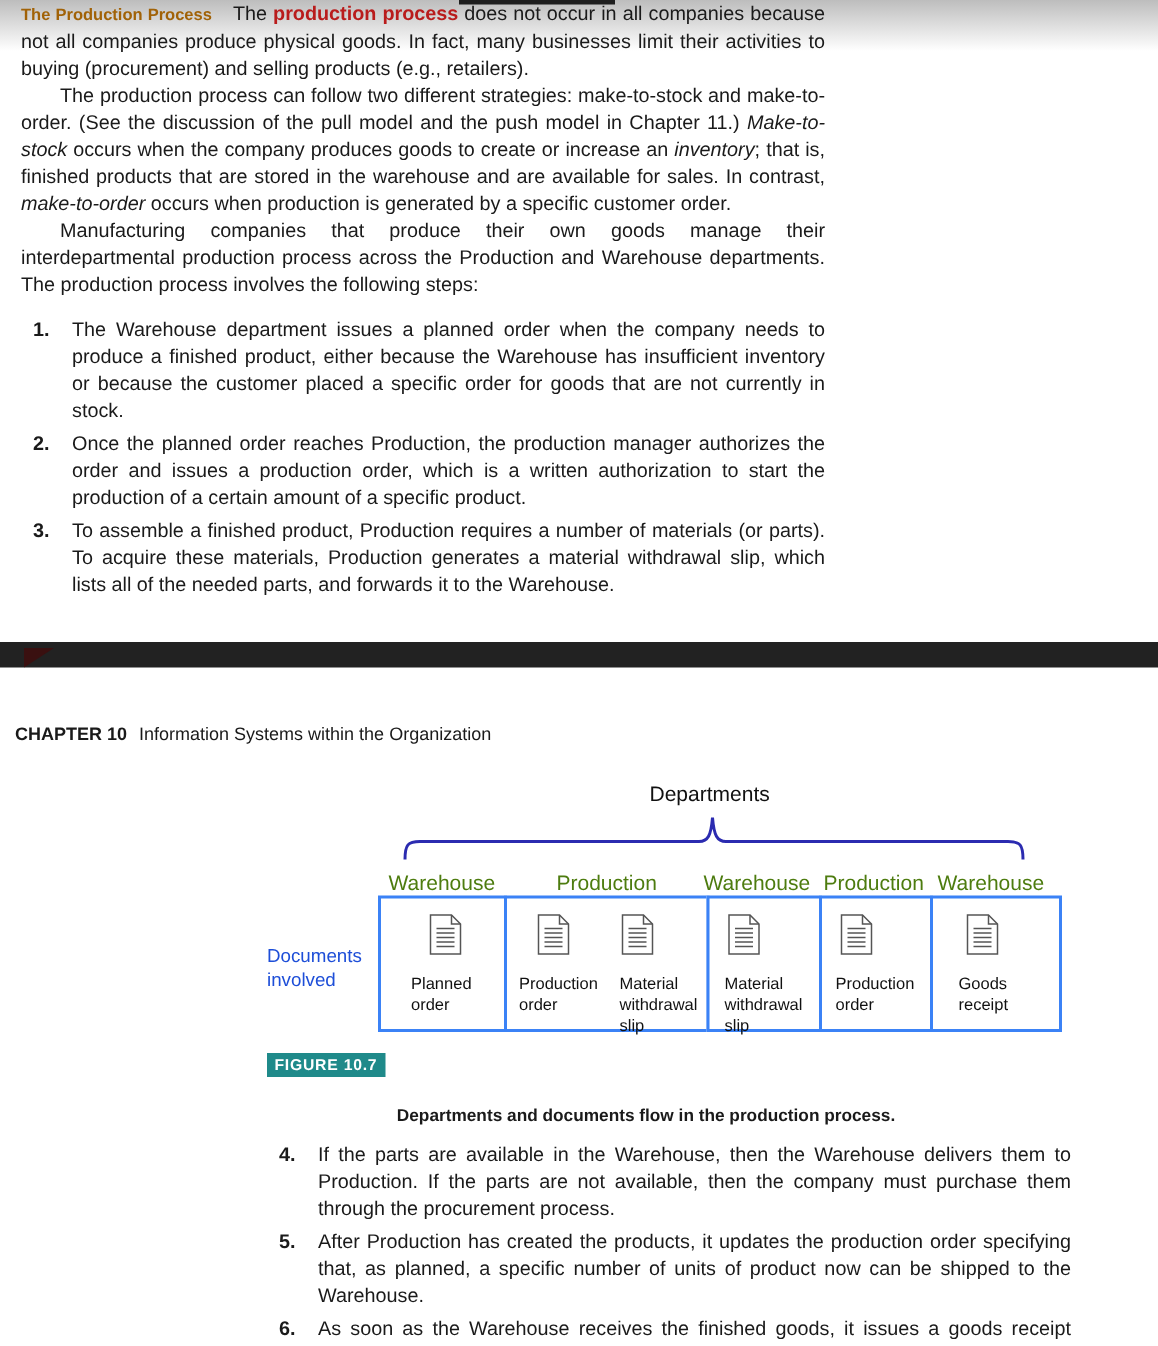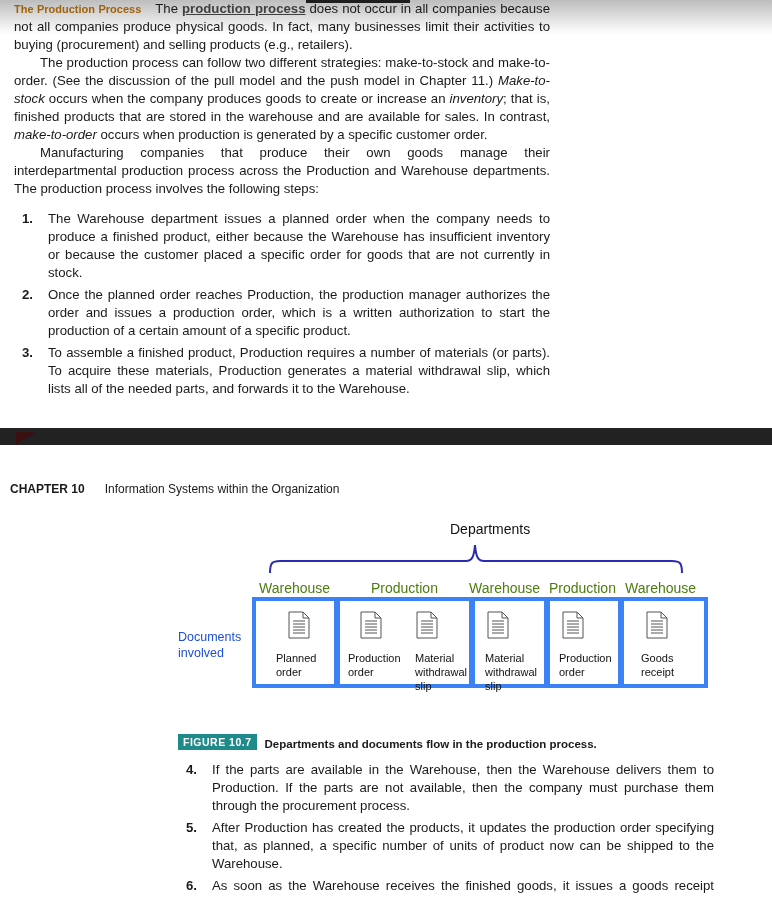--- a/index.html
+++ b/index.html
@@ -18,48 +18,48 @@
     position:absolute; left:306px; top:0; width:104px; height:3px; background:#1e1e1e; z-index:2;
   }
   .page-top { position:absolute; left:14px; top:0; width:536px; z-index:1; }
   .body-text {
     font-size:13.2px; line-height:18px; text-align:justify; margin:0;
   }
   .indent { text-indent:26px; }
   .section-head {
     color:#a16207; font-weight:bold; font-size:11px; margin-right:14px;
   }
-  .term { color:#404040; font-weight:bold;text-decoration:underline; }
+  .term { color:#b91c1c; font-weight:bold; }
   .steps { margin:12px 0 0 0; padding:0; list-style:none; }
   .step { display:flex; margin-bottom:4px; font-size:13.2px; line-height:18px; }
   .step-num { width:26px; flex:none; font-weight:bold; text-align:left; padding-left:8px; }
   .step-text { flex:1; text-align:justify; }
   .dark-band {
     position:absolute; left:0; top:428px; width:772px; height:17px; background:#222222;
   }
   .dark-band .corner {
     position:absolute; left:16px; top:4px; width:0; height:0;
     border-left:20px solid #3a1010; border-bottom:13px solid transparent;
   }
   .chapter-header {
     position:absolute; left:10px; top:482px; font-size:12px; color:#1a1a1a;
   }
-  .chapter-header b { font-weight:bold; margin-right:20px; }
+  .chapter-header b { font-weight:bold; margin-right:8px; }
   
   .figure { position:absolute; left:0; top:515px; width:772px; height:200px; font-family:"Liberation Sans", sans-serif; }
-  .dept-title { position:absolute; left:450px; top:6px; font-size:14px; color:#111; }
+  .dept-title { position:absolute; left:433px; top:6px; font-size:14px; color:#111; }
   .brace { position:absolute; left:268px; top:26px; }
   .dept-label { position:absolute; top:65px; font-size:14px; color:#4d7c0f; }
   .docs-label { position:absolute; left:178px; top:114px; font-size:12.5px; line-height:16px; color:#1d4ed8; }
   .fig-box {
-    position:absolute; top:82px; height:91px; border:4px solid #3b82f6; box-sizing:border-box; background:#fff;
+    position:absolute; top:82px; height:91px; border:2px solid #3b82f6; box-sizing:border-box; background:#fff;
   }
   .doc { position:absolute; top:10px; }
   .doc-label { position:absolute; top:50px; font-size:11px; line-height:14px; color:#111; }
-  .caption { position:absolute; left:178px; top:187px; display:flex; align-items:flex-end; }
+  .caption { position:absolute; left:178px; top:187px; display:flex; align-items:flex-start; }
   .caption-tag {
     background:#1f8a8a; color:#fff; font-weight:bold; font-size:10.5px; padding:2px 5px; letter-spacing:0.5px;
   }
   .caption-text { font-weight:bold; font-size:11.5px; margin-left:8px; color:#1a1a1a;margin-top:36px; }
   .page-bottom { position:absolute; left:178px; top:761px; width:536px; }
 </style>
 </head>
 <body>
 
 <div class="top-shadow"></div>

